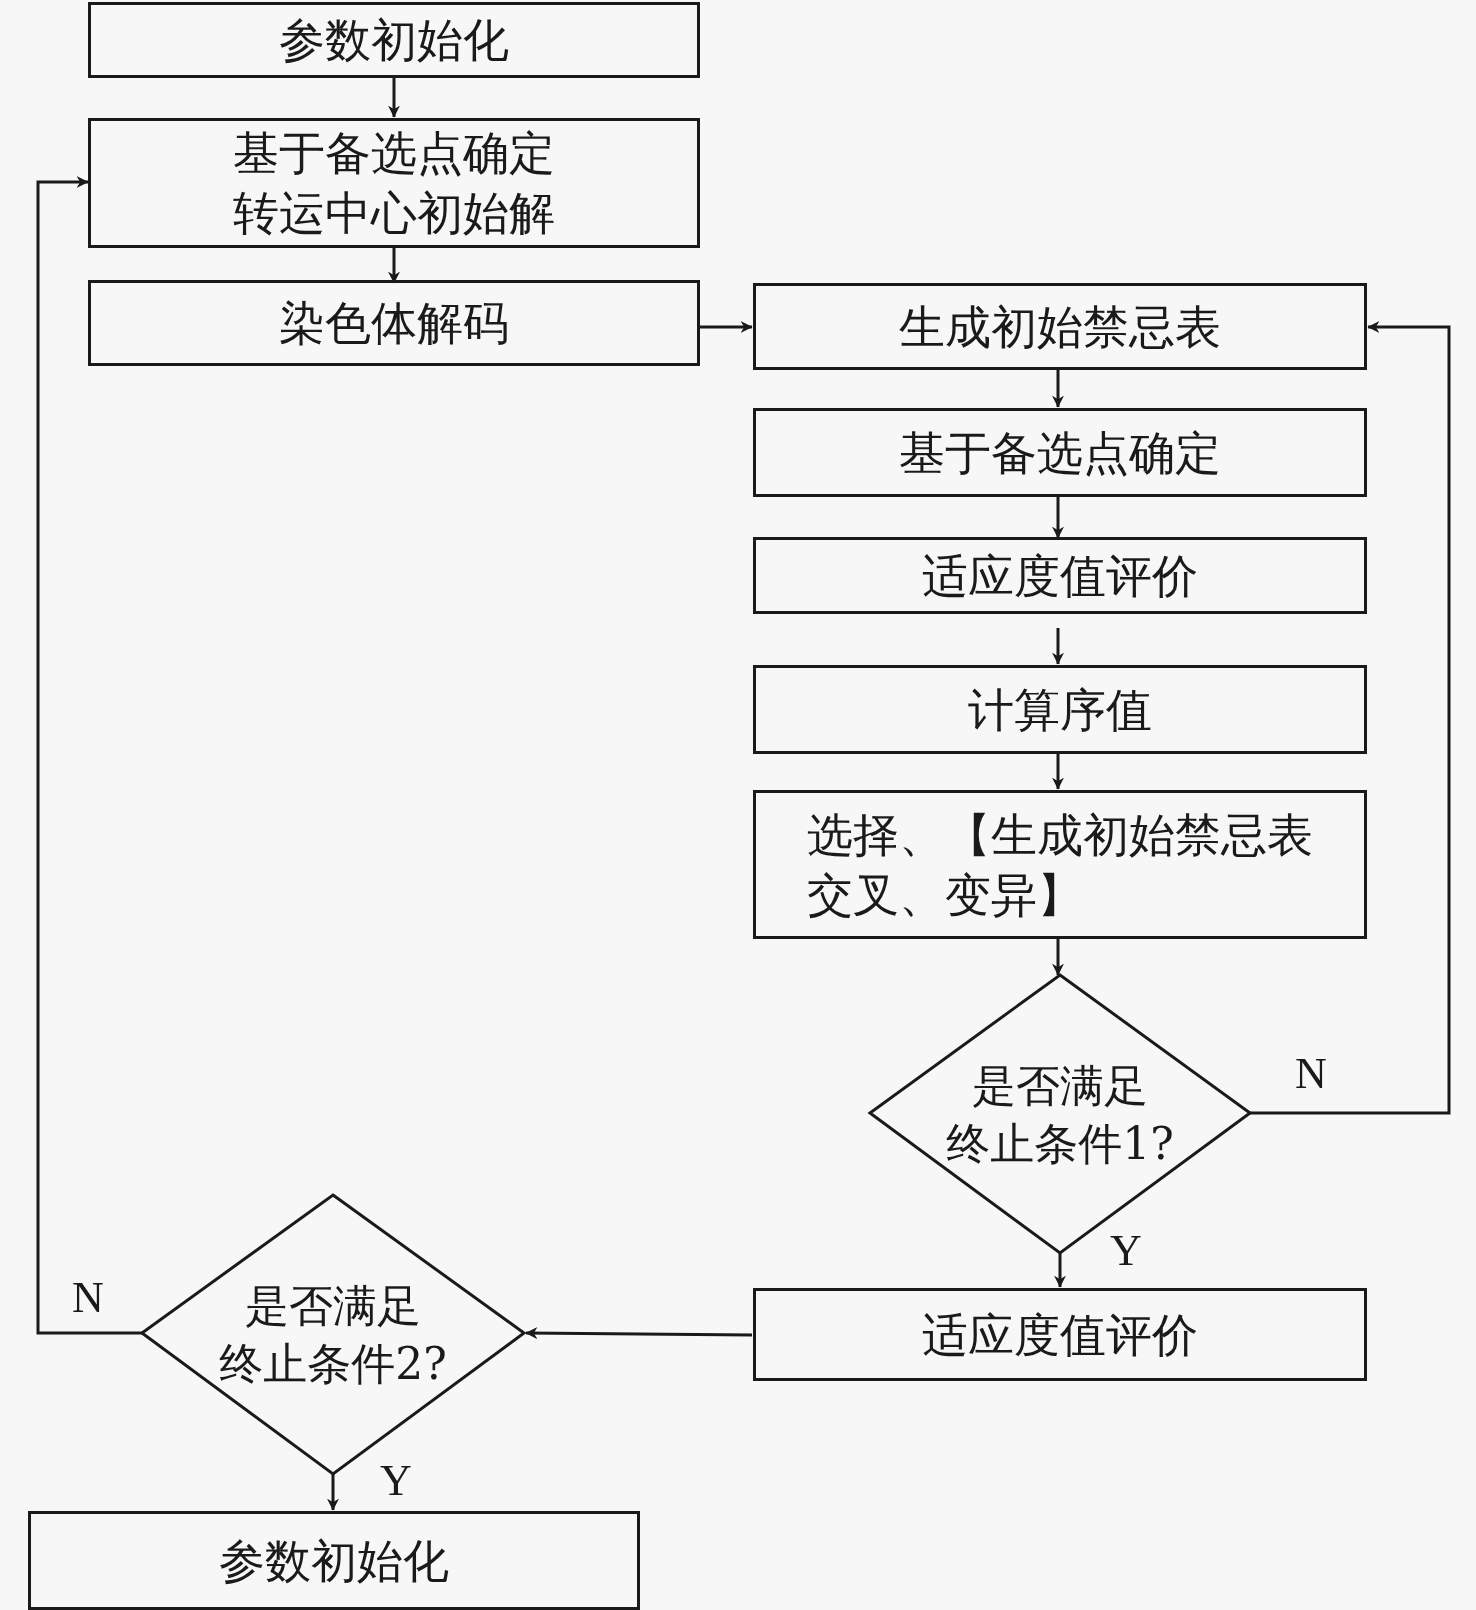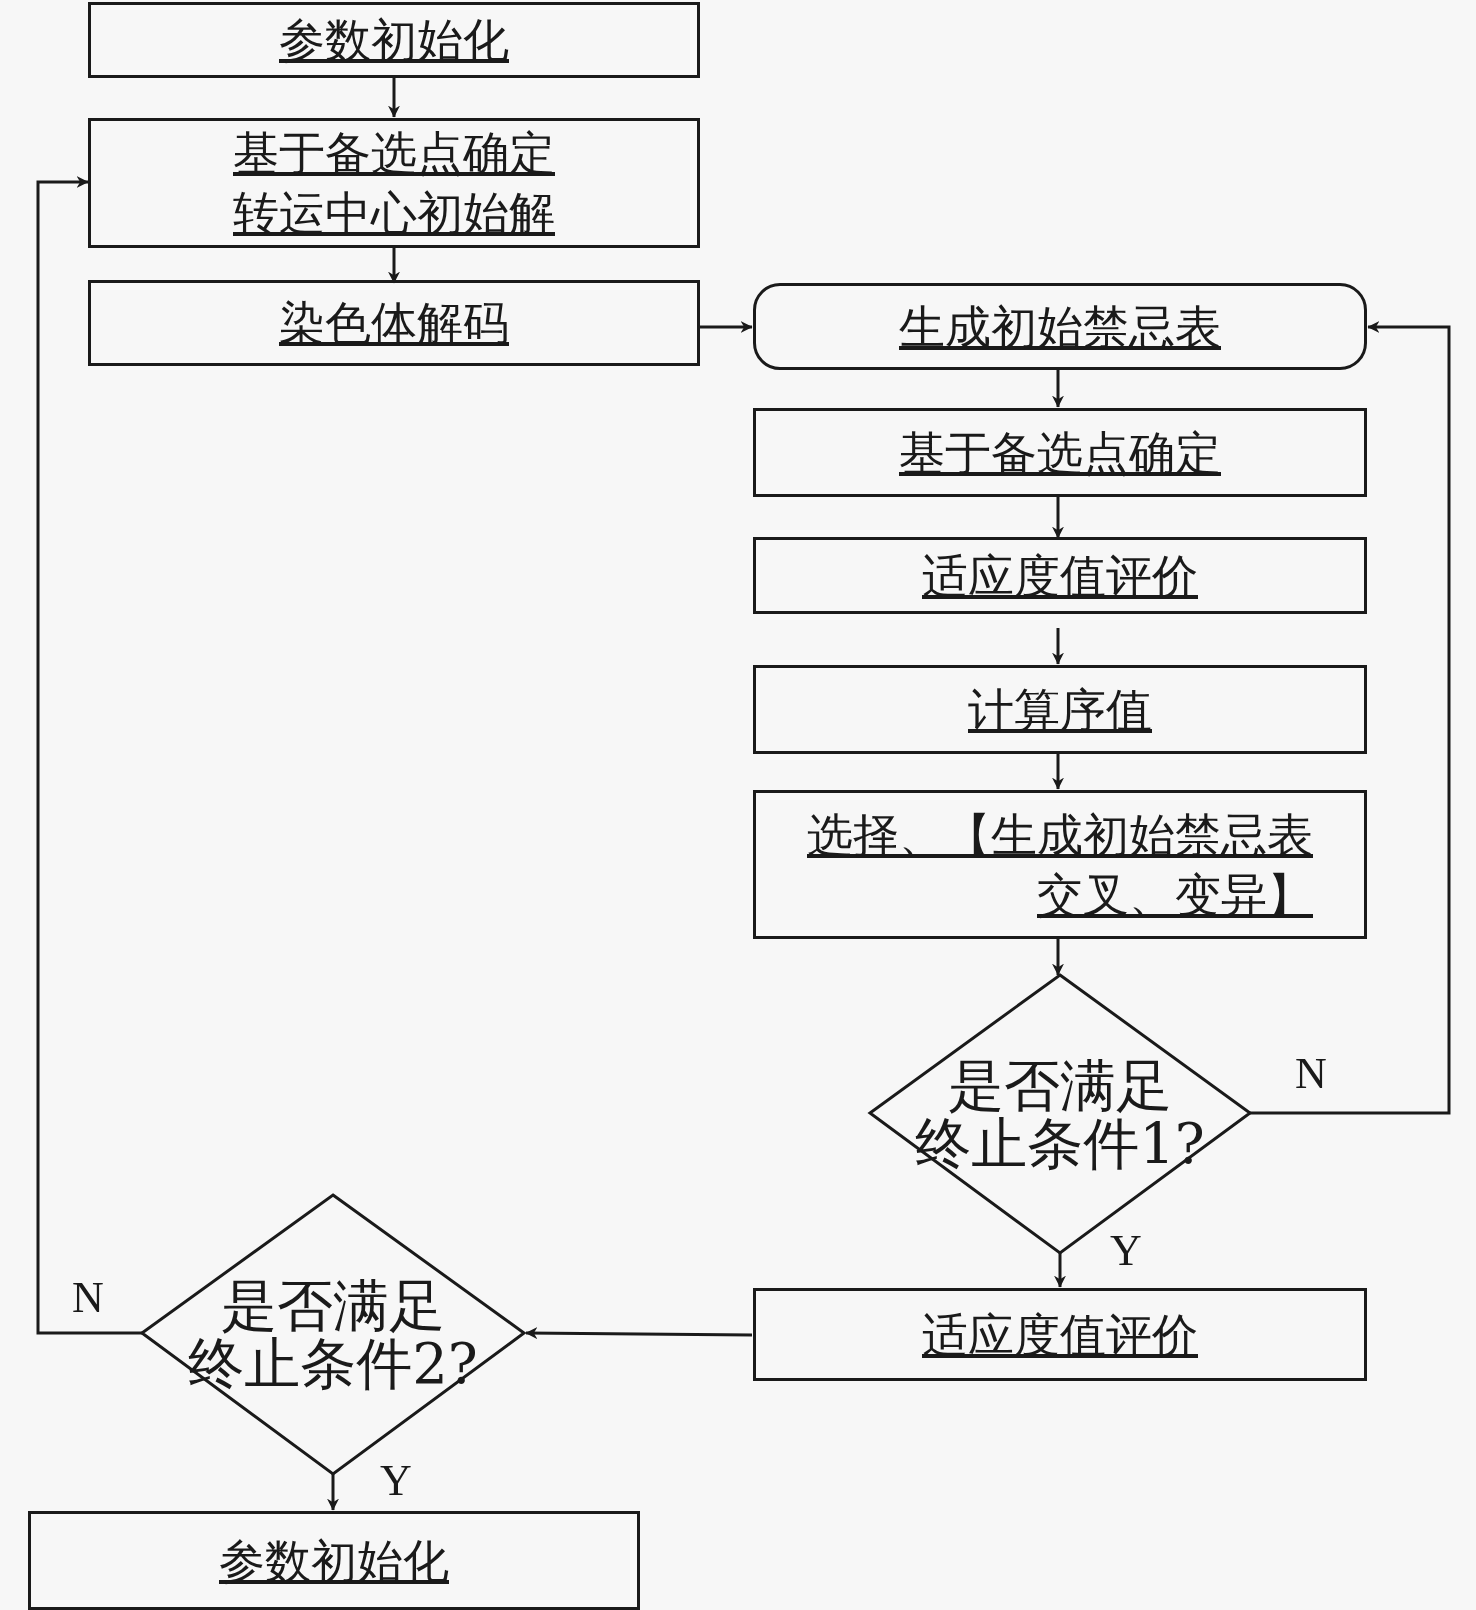--- a/index.html
+++ b/index.html
@@ -1,22 +1,22 @@
 <!DOCTYPE html>
 <html><head>
 <meta charset="utf-8">
 <style>
   html, body { margin: 0; padding: 0; background: #f7f7f7; }
   body { width: 1476px; height: 1610px; position: relative; overflow: hidden;
          font-family: "DejaVu Serif", "Liberation Serif", serif; color: #1a1a1a; }
   svg.wires { position: absolute; left: 0; top: 0; }
   .box { position: absolute; box-sizing: border-box; border: 3px solid #1a1a1a;
-         display: flex; align-items: center; justify-content: center; text-align: right;
-         font-size: 46px; line-height: 60px; background: transparent; text-decoration: underline; }
-  .dtext { position: absolute; text-align: center; font-size: 56px; line-height: 58px;
+         display: flex; align-items: center; justify-content: center; text-align: left;
+         font-size: 46px; line-height: 60px; background: transparent; }
+  .dtext { position: absolute; text-align: center; font-size: 44px; line-height: 58px;
            display: flex; align-items: center; justify-content: center; }
   .lbl { position: absolute; font-size: 44px; font-family: "Liberation Serif", serif; }
 </style>
 </head>
 <body>
 
 <svg class="wires" width="1476" height="1610">
   <defs>
     <marker id="ah" viewBox="0 0 20 20" refX="19" refY="10" markerWidth="12" markerHeight="12" orient="auto" markerUnits="userSpaceOnUse">
       <path d="M0,0 L20,10 L0,20 L6,10 Z" fill="#1a1a1a"></path>
@@ -45,21 +45,21 @@
 
 <div class="box" style="left:88px;top:2px;width:612px;height:76px;">
     <span>参数初始化</span>
   </div>
 <div class="box" style="left:88px;top:118px;width:612px;height:130px;white-space:pre-line;"><span>基于备选点确定
 转运中心初始解</span></div>
 <div class="box" style="left:88px;top:280px;width:612px;height:86px;">
     <span>染色体解码</span>
   </div>
 
-<div class="box" style="left:753px;top:283px;width:614px;height:87px;border-radius:27px;">
+<div class="box" style="left:753px;top:283px;width:614px;height:87px;">
     <span>生成初始禁忌表</span>
   </div>
 <div class="box" style="left:753px;top:408px;width:614px;height:89px;">
     <span>基于备选点确定</span>
   </div>
 <div class="box" style="left:753px;top:537px;width:614px;height:77px;">
     <span>适应度值评价</span>
   </div>
 <div class="box" style="left:753px;top:665px;width:614px;height:89px;">
     <span>计算序值</span>

